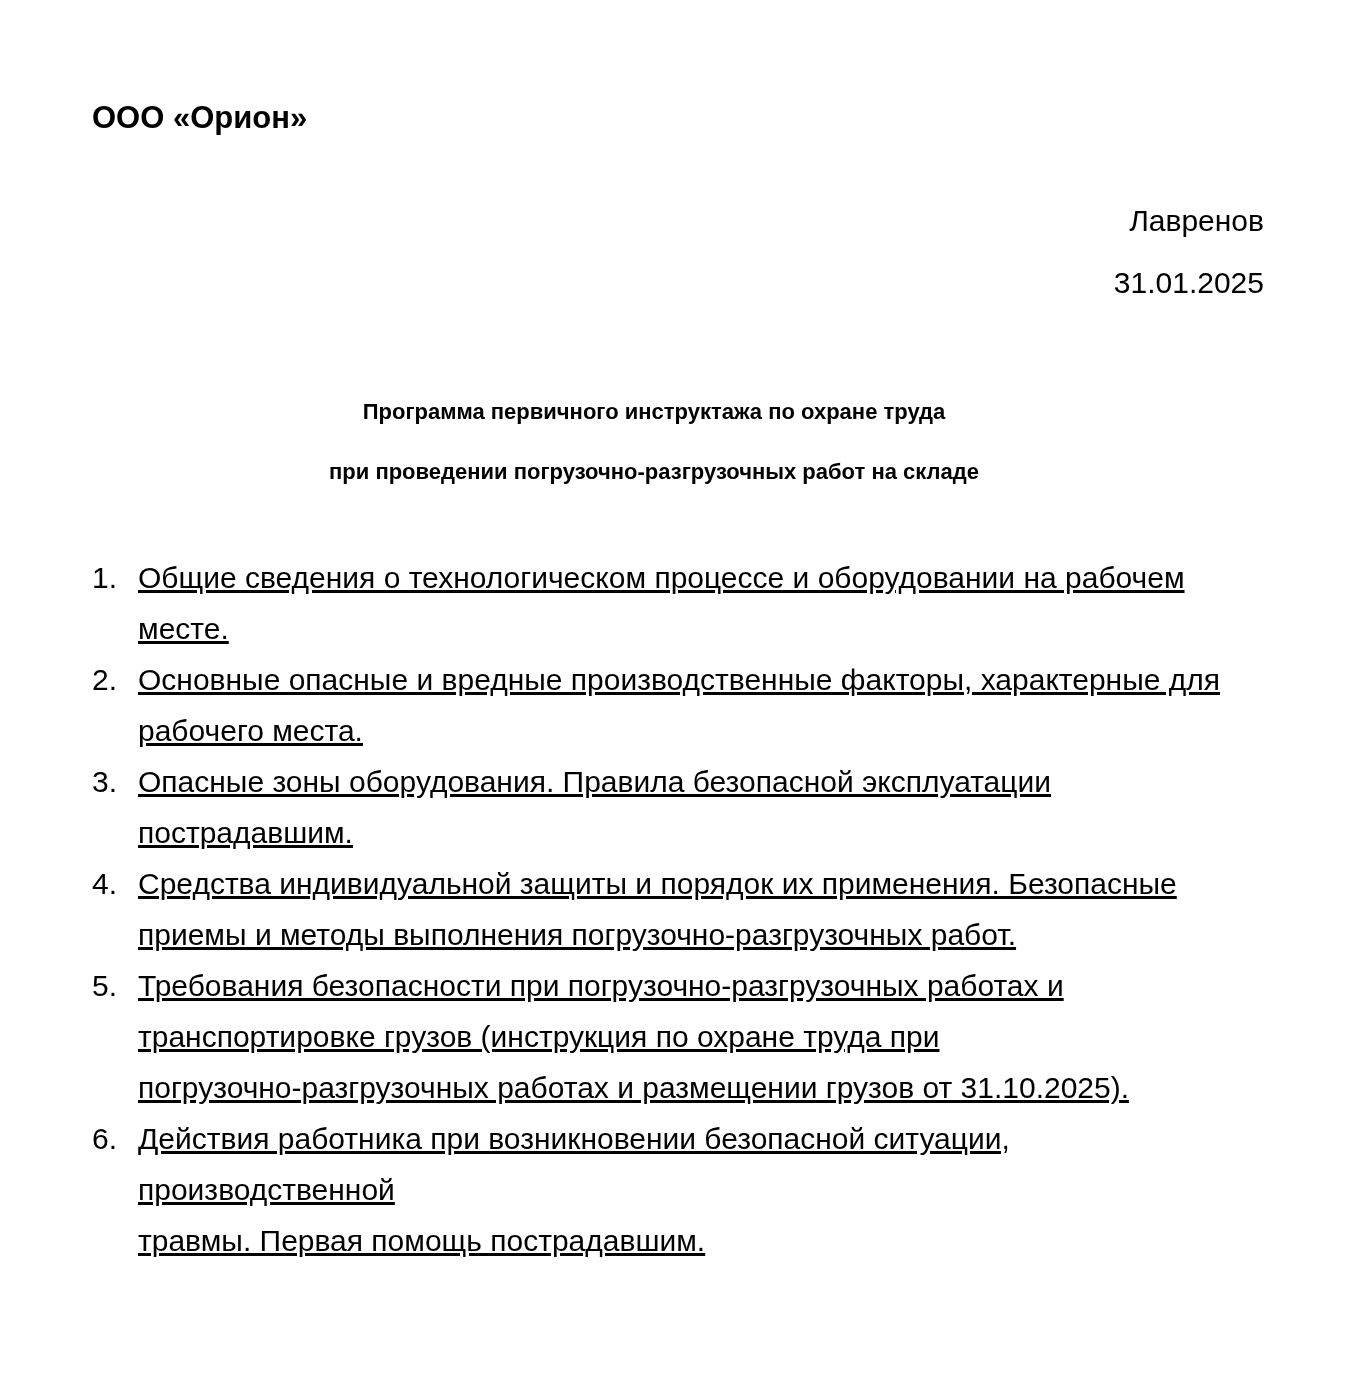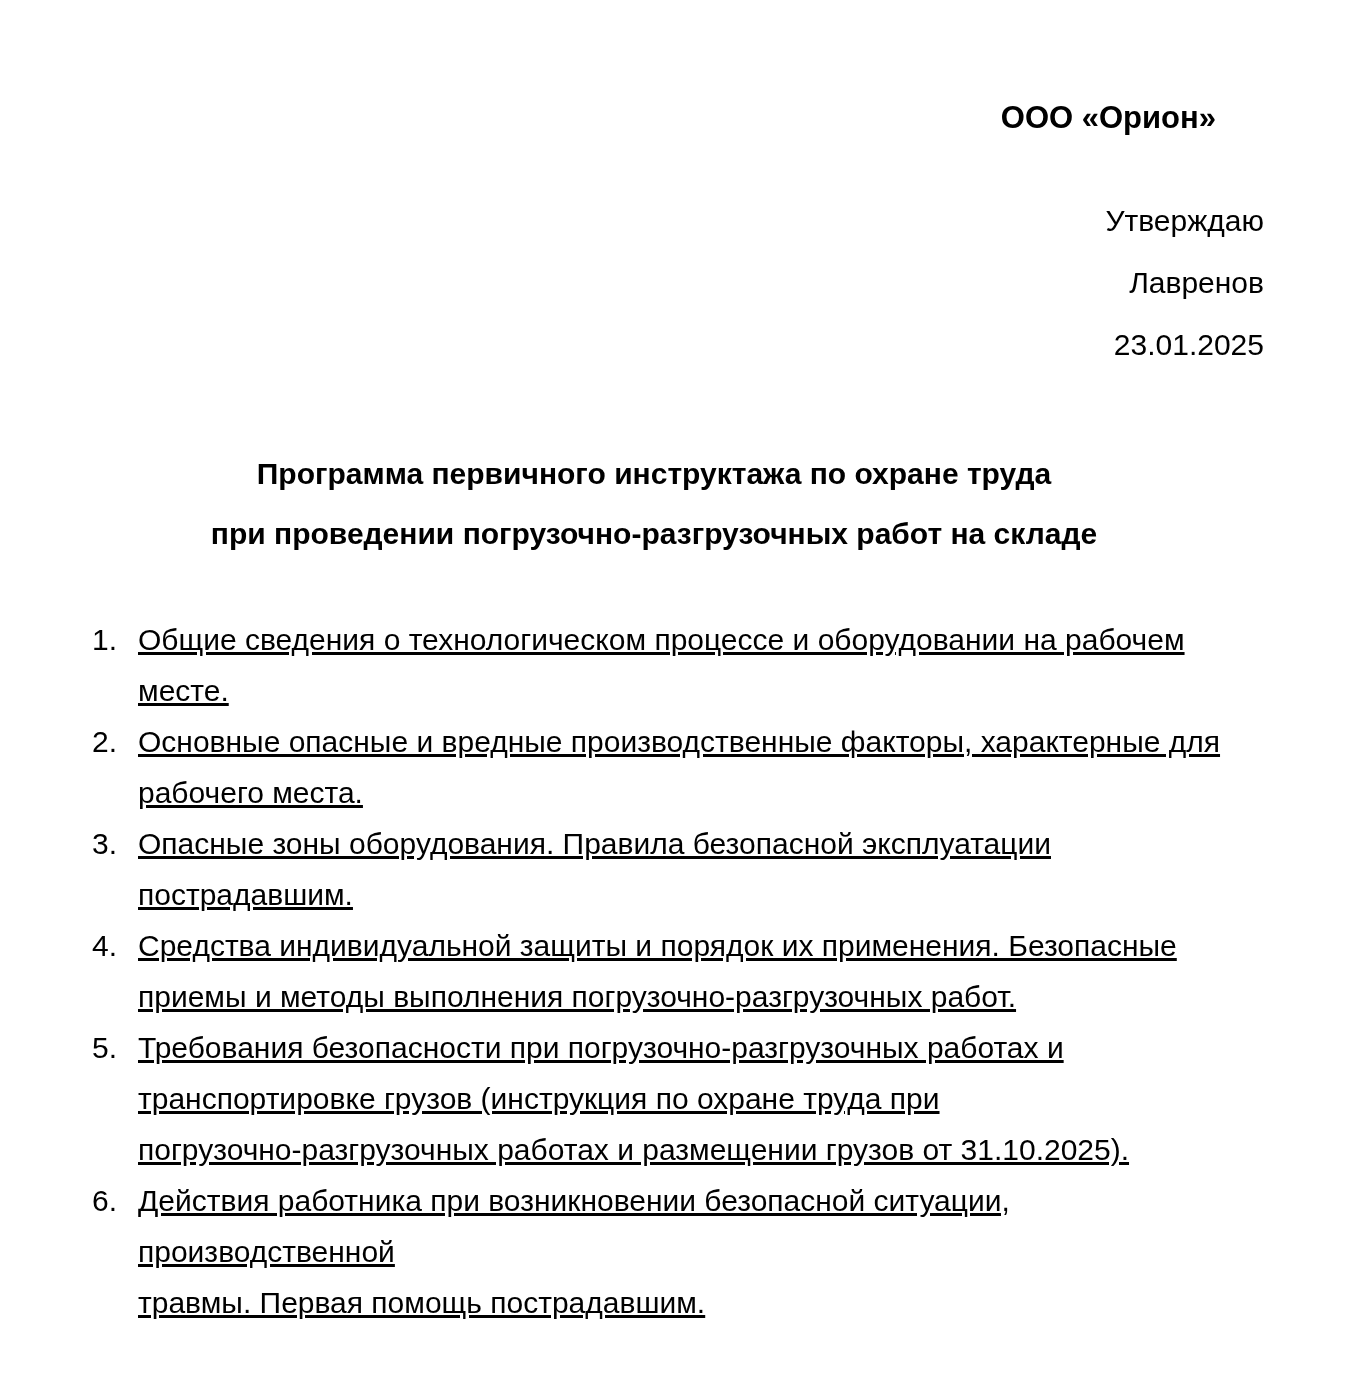--- a/index.html
+++ b/index.html
@@ -17,36 +17,36 @@
     color: #000000;
     font-family: "Liberation Sans", "DejaVu Sans", sans-serif;
     padding: 96px 96px 0 92px;
     overflow: hidden;
   }
   
   .company {
     font-size: 31px;
     font-weight: bold;
     line-height: 44px;
-    text-align: right;
+    text-align: left;
     margin: 0 48px 0 0;
   }
   
   .approval {
     margin-top: 50px;
     text-align: right;
     font-size: 30px;
     line-height: 62px;
   }
   .approval p { margin: 0; }
   .italic { }
   
   .doc-title {
     margin: 68px 48px 0 0;
-    font-size: 30px;
+    font-size: 22px;
     font-weight: bold;
     line-height: 60px;
     text-align: center;
   }
   .doc-title p { margin: 0; }
   
   ol.program {
     list-style: none;
     margin: 50px 0 0 0;
     padding: 0;
@@ -68,23 +68,22 @@
   }
 </style>
 </head>
 <body>
 
 <div class="page">
 
   <div class="company">ООО «Орион»</div>
 
   <div class="approval">
-    <p>Утверждаю</p>
     <p class="italic">Лавренов</p>
-    <p class="italic">23.01.2025</p>
+    <p class="italic">31.01.2025</p>
   </div>
 
   <div class="doc-title">
     <p>Программа первичного инструктажа по охране труда</p>
     <p>при проведении погрузочно-разгрузочных работ на складе</p>
   </div>
 
   <ol class="program">
     <li>
       <span class="num">1.</span>

